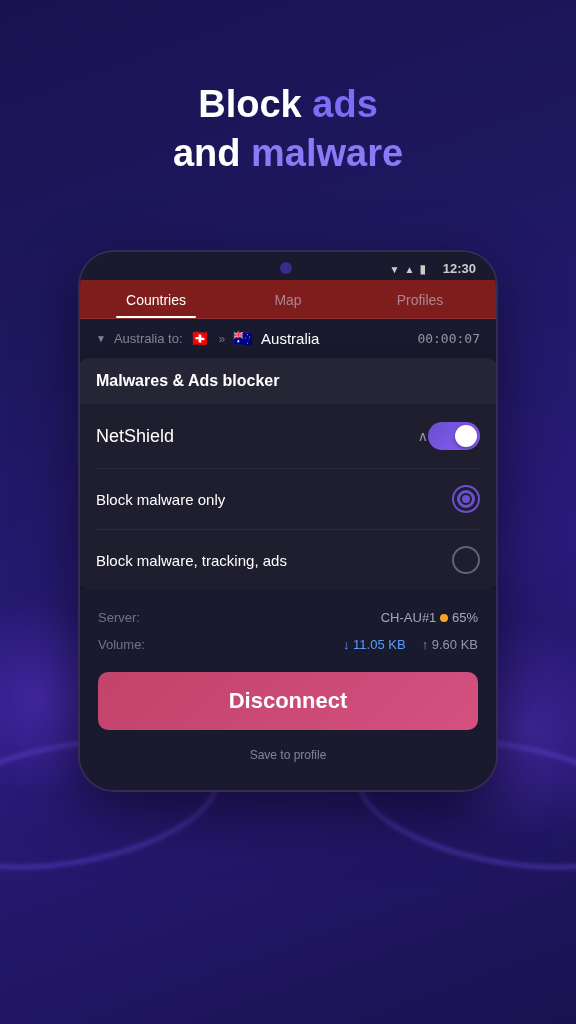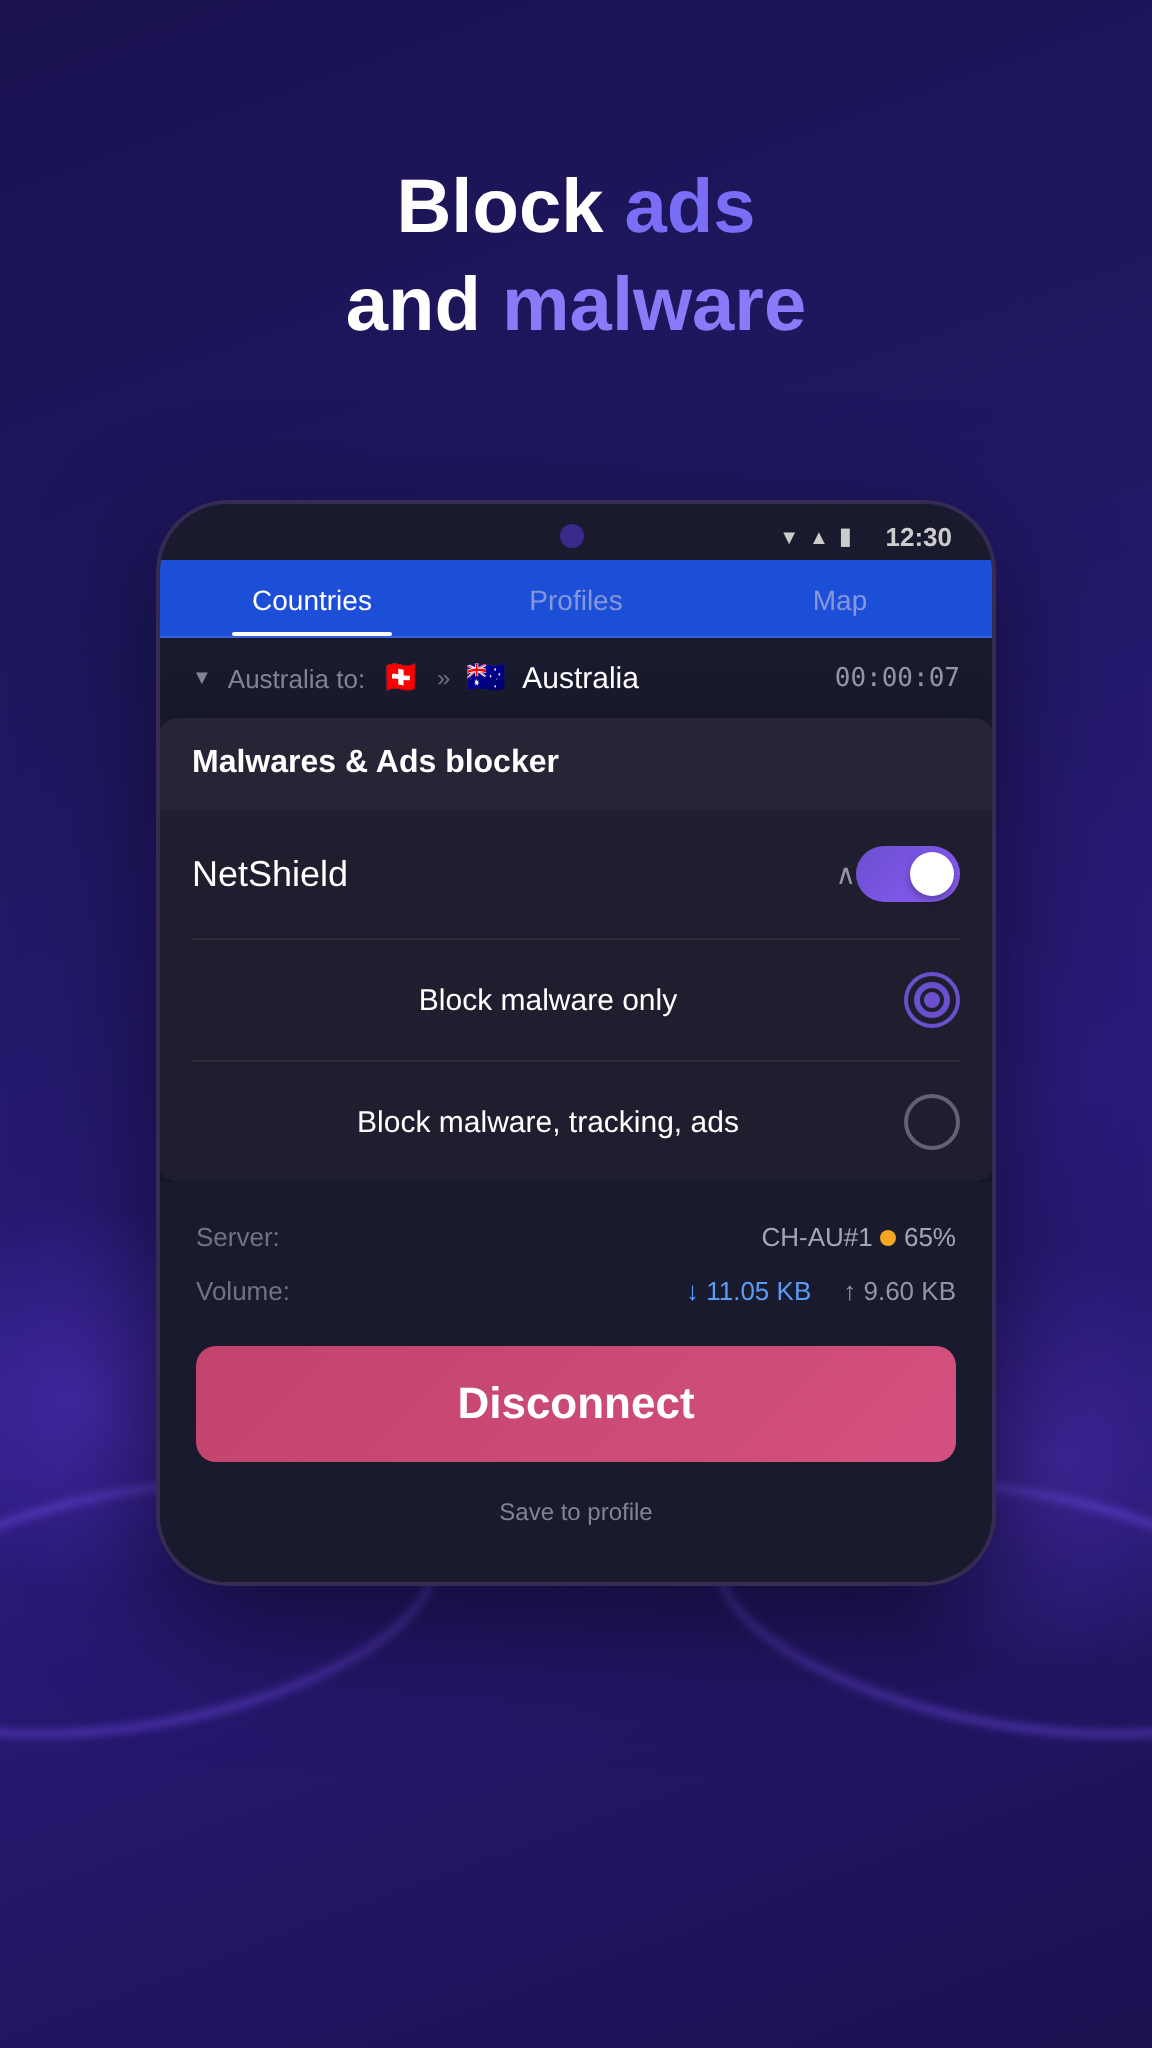--- a/index.html
+++ b/index.html
@@ -136,21 +136,21 @@
       gap: 5px;
       align-items: center;
     }
 
     .icon-wifi::before { content: '▼'; font-size: 10px; color: #ccc; }
     .icon-signal::before { content: '▲'; font-size: 10px; color: #ccc; }
     .icon-battery::before { content: '▮'; font-size: 12px; color: #ccc; }
 
     
     .tab-bar {
-      background: #1d4ed8;
+      background: #7f1d1d;
       display: flex;
       padding: 0 10px;
       border-bottom: 1px solid rgba(255,255,255,0.1);
     }
 
     .tab-item {
       flex: 1;
       text-align: center;
       padding: 12px 0 10px;
       font-size: 14px;
@@ -280,21 +280,20 @@
       background: #ffffff;
       box-shadow: 0 2px 4px rgba(0,0,0,0.3);
     }
 
     
     .radio-row {
       display: flex;
       align-items: center;
       padding: 16px 0;
       border-bottom: 1px solid rgba(255,255,255,0.06);
-      text-align: center;
     }
 
     .radio-row:last-child {
       border-bottom: none;
     }
 
     .radio-label {
       color: #ffffff;
       font-size: 15px;
       flex: 1;
@@ -444,24 +443,24 @@
         <span class="icon-battery"></span>
       </div>
       <span class="time">12:30</span>
     </div>
 
     <div class="tab-bar">
       <div class="tab-item active">
         <span>Countries</span>
       </div>
       <div class="tab-item">
+        <span>Map</span>
+      </div>
+      <div class="tab-item">
         <span>Profiles</span>
-      </div>
-      <div class="tab-item">
-        <span>Map</span>
       </div>
     </div>
 
     <div class="connected-section">
       <span class="chevron-down">▼</span>
       <span class="connected-label">Australia to:</span>
       <span class="flag">🇨🇭</span>
       <span class="arrow-right">»</span>
       <span class="flag">🇦🇺</span>
       <span class="country-name">Australia</span>

